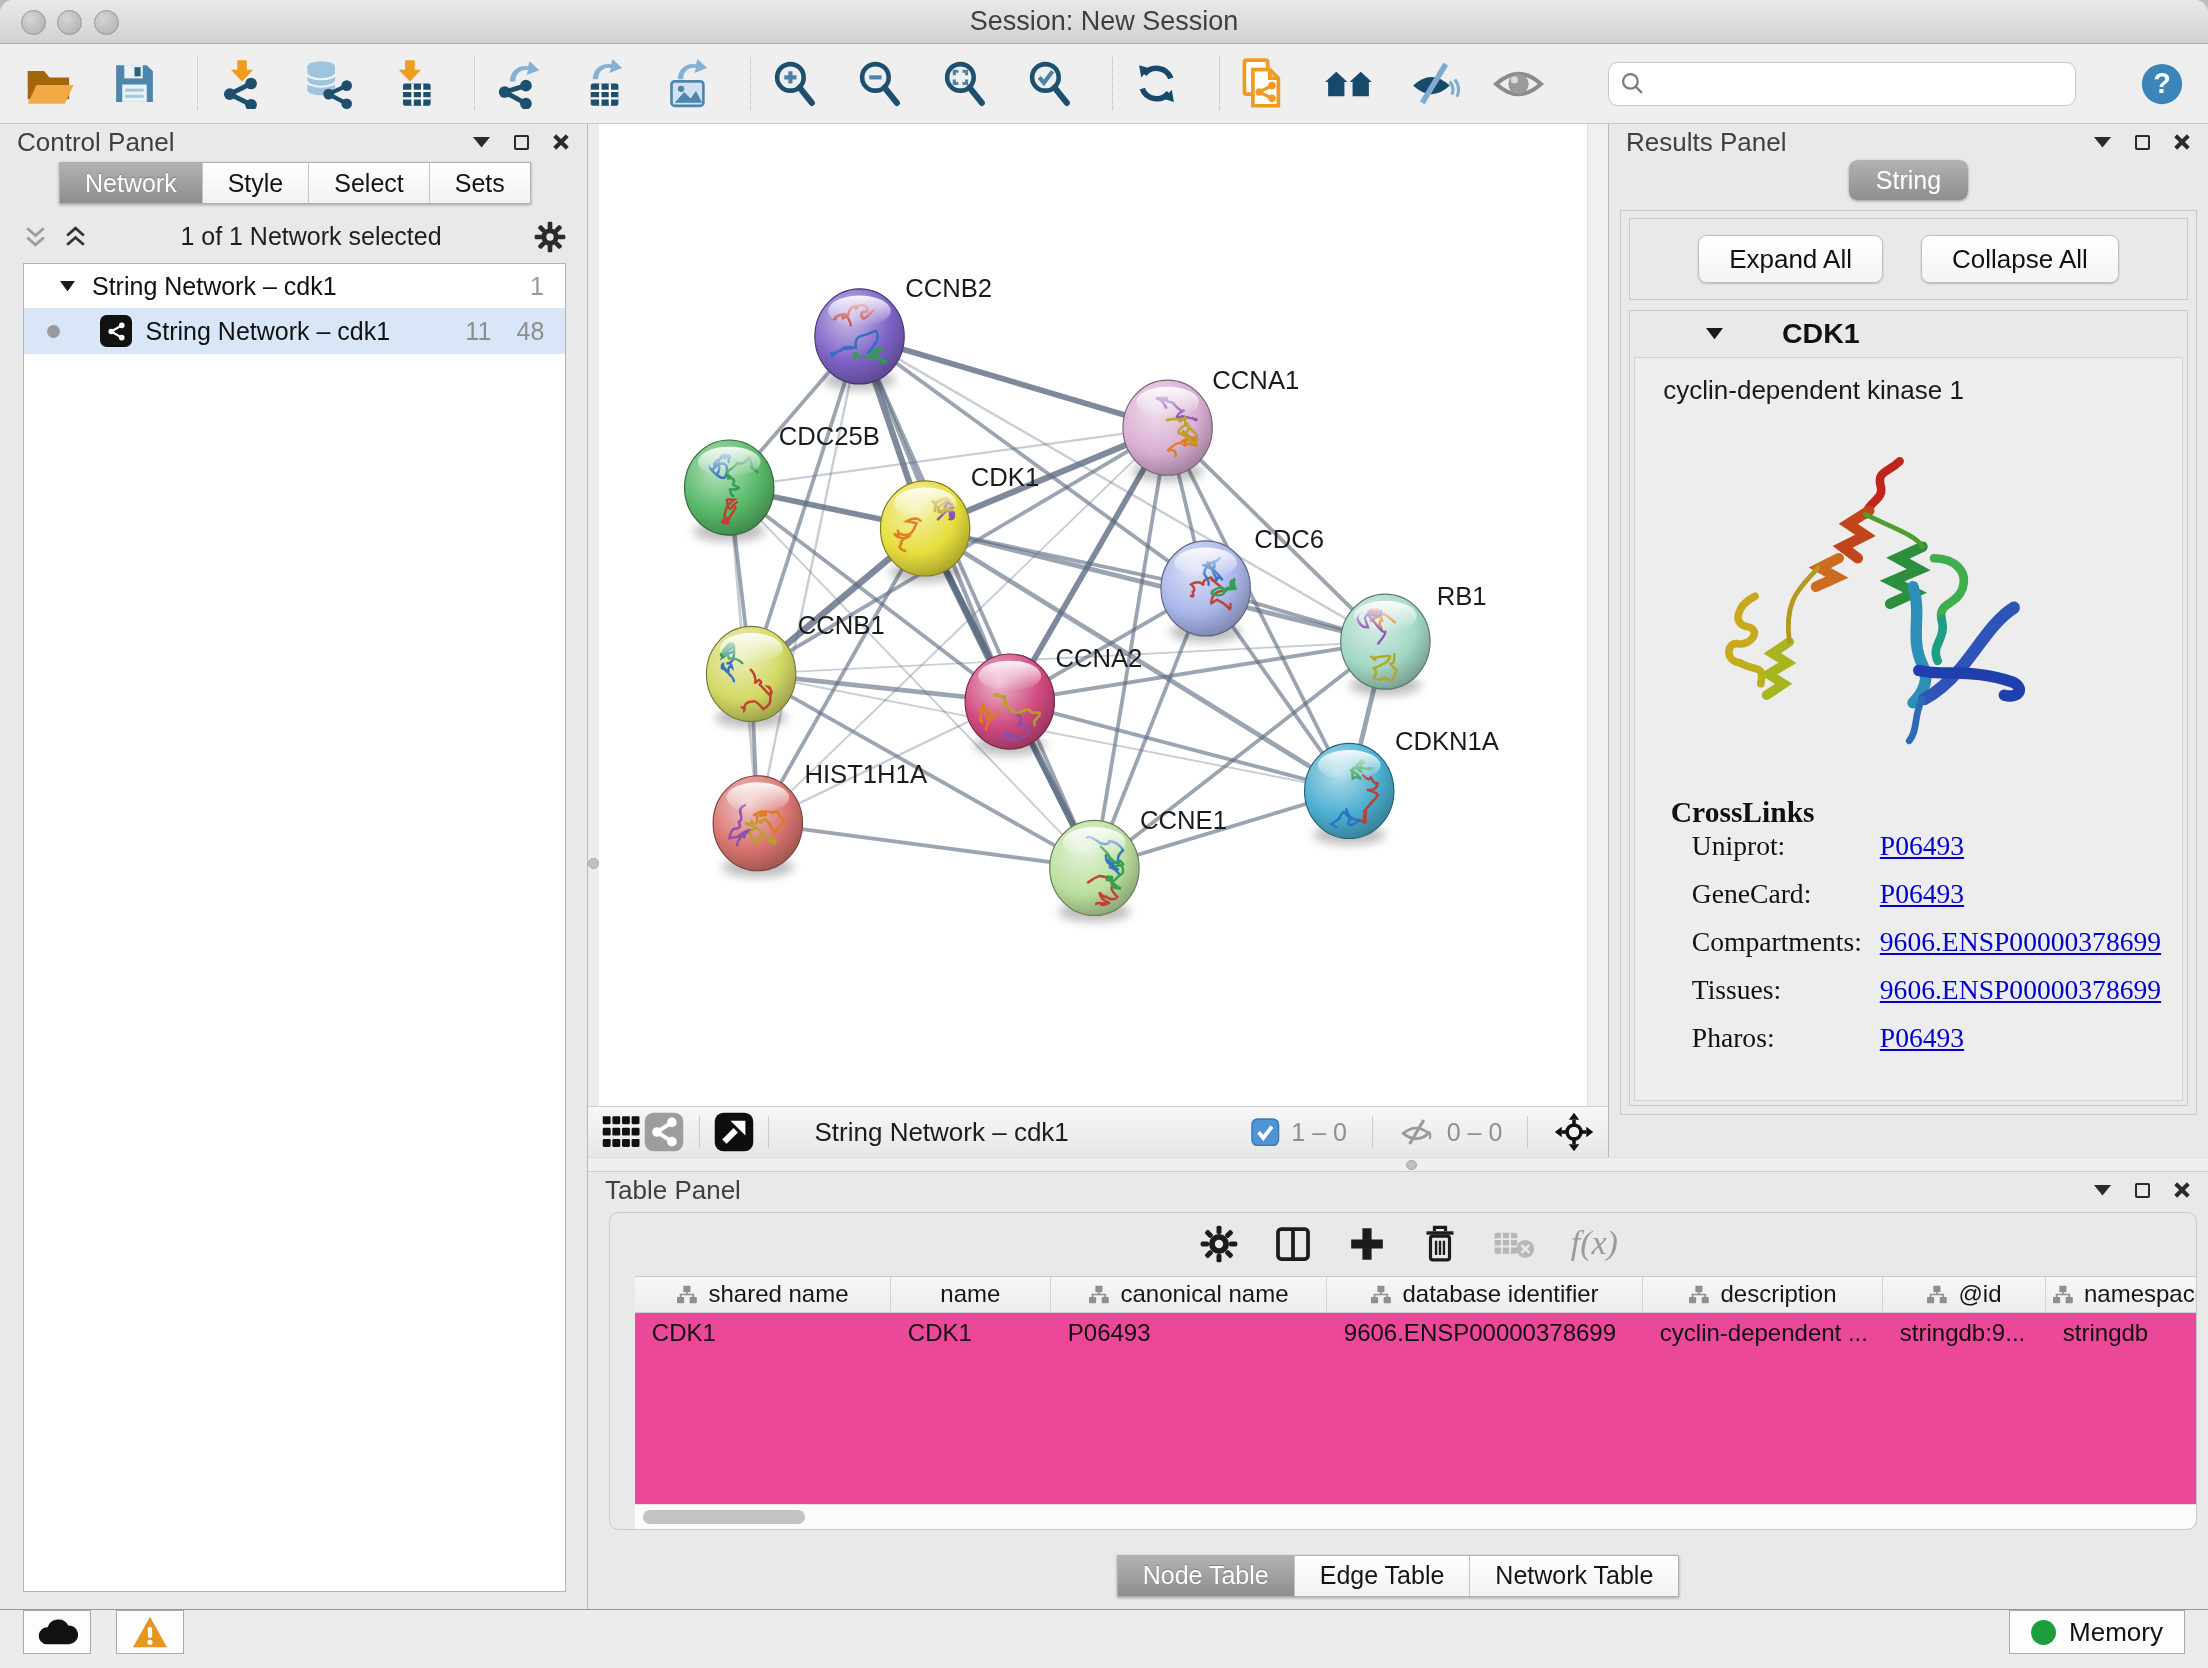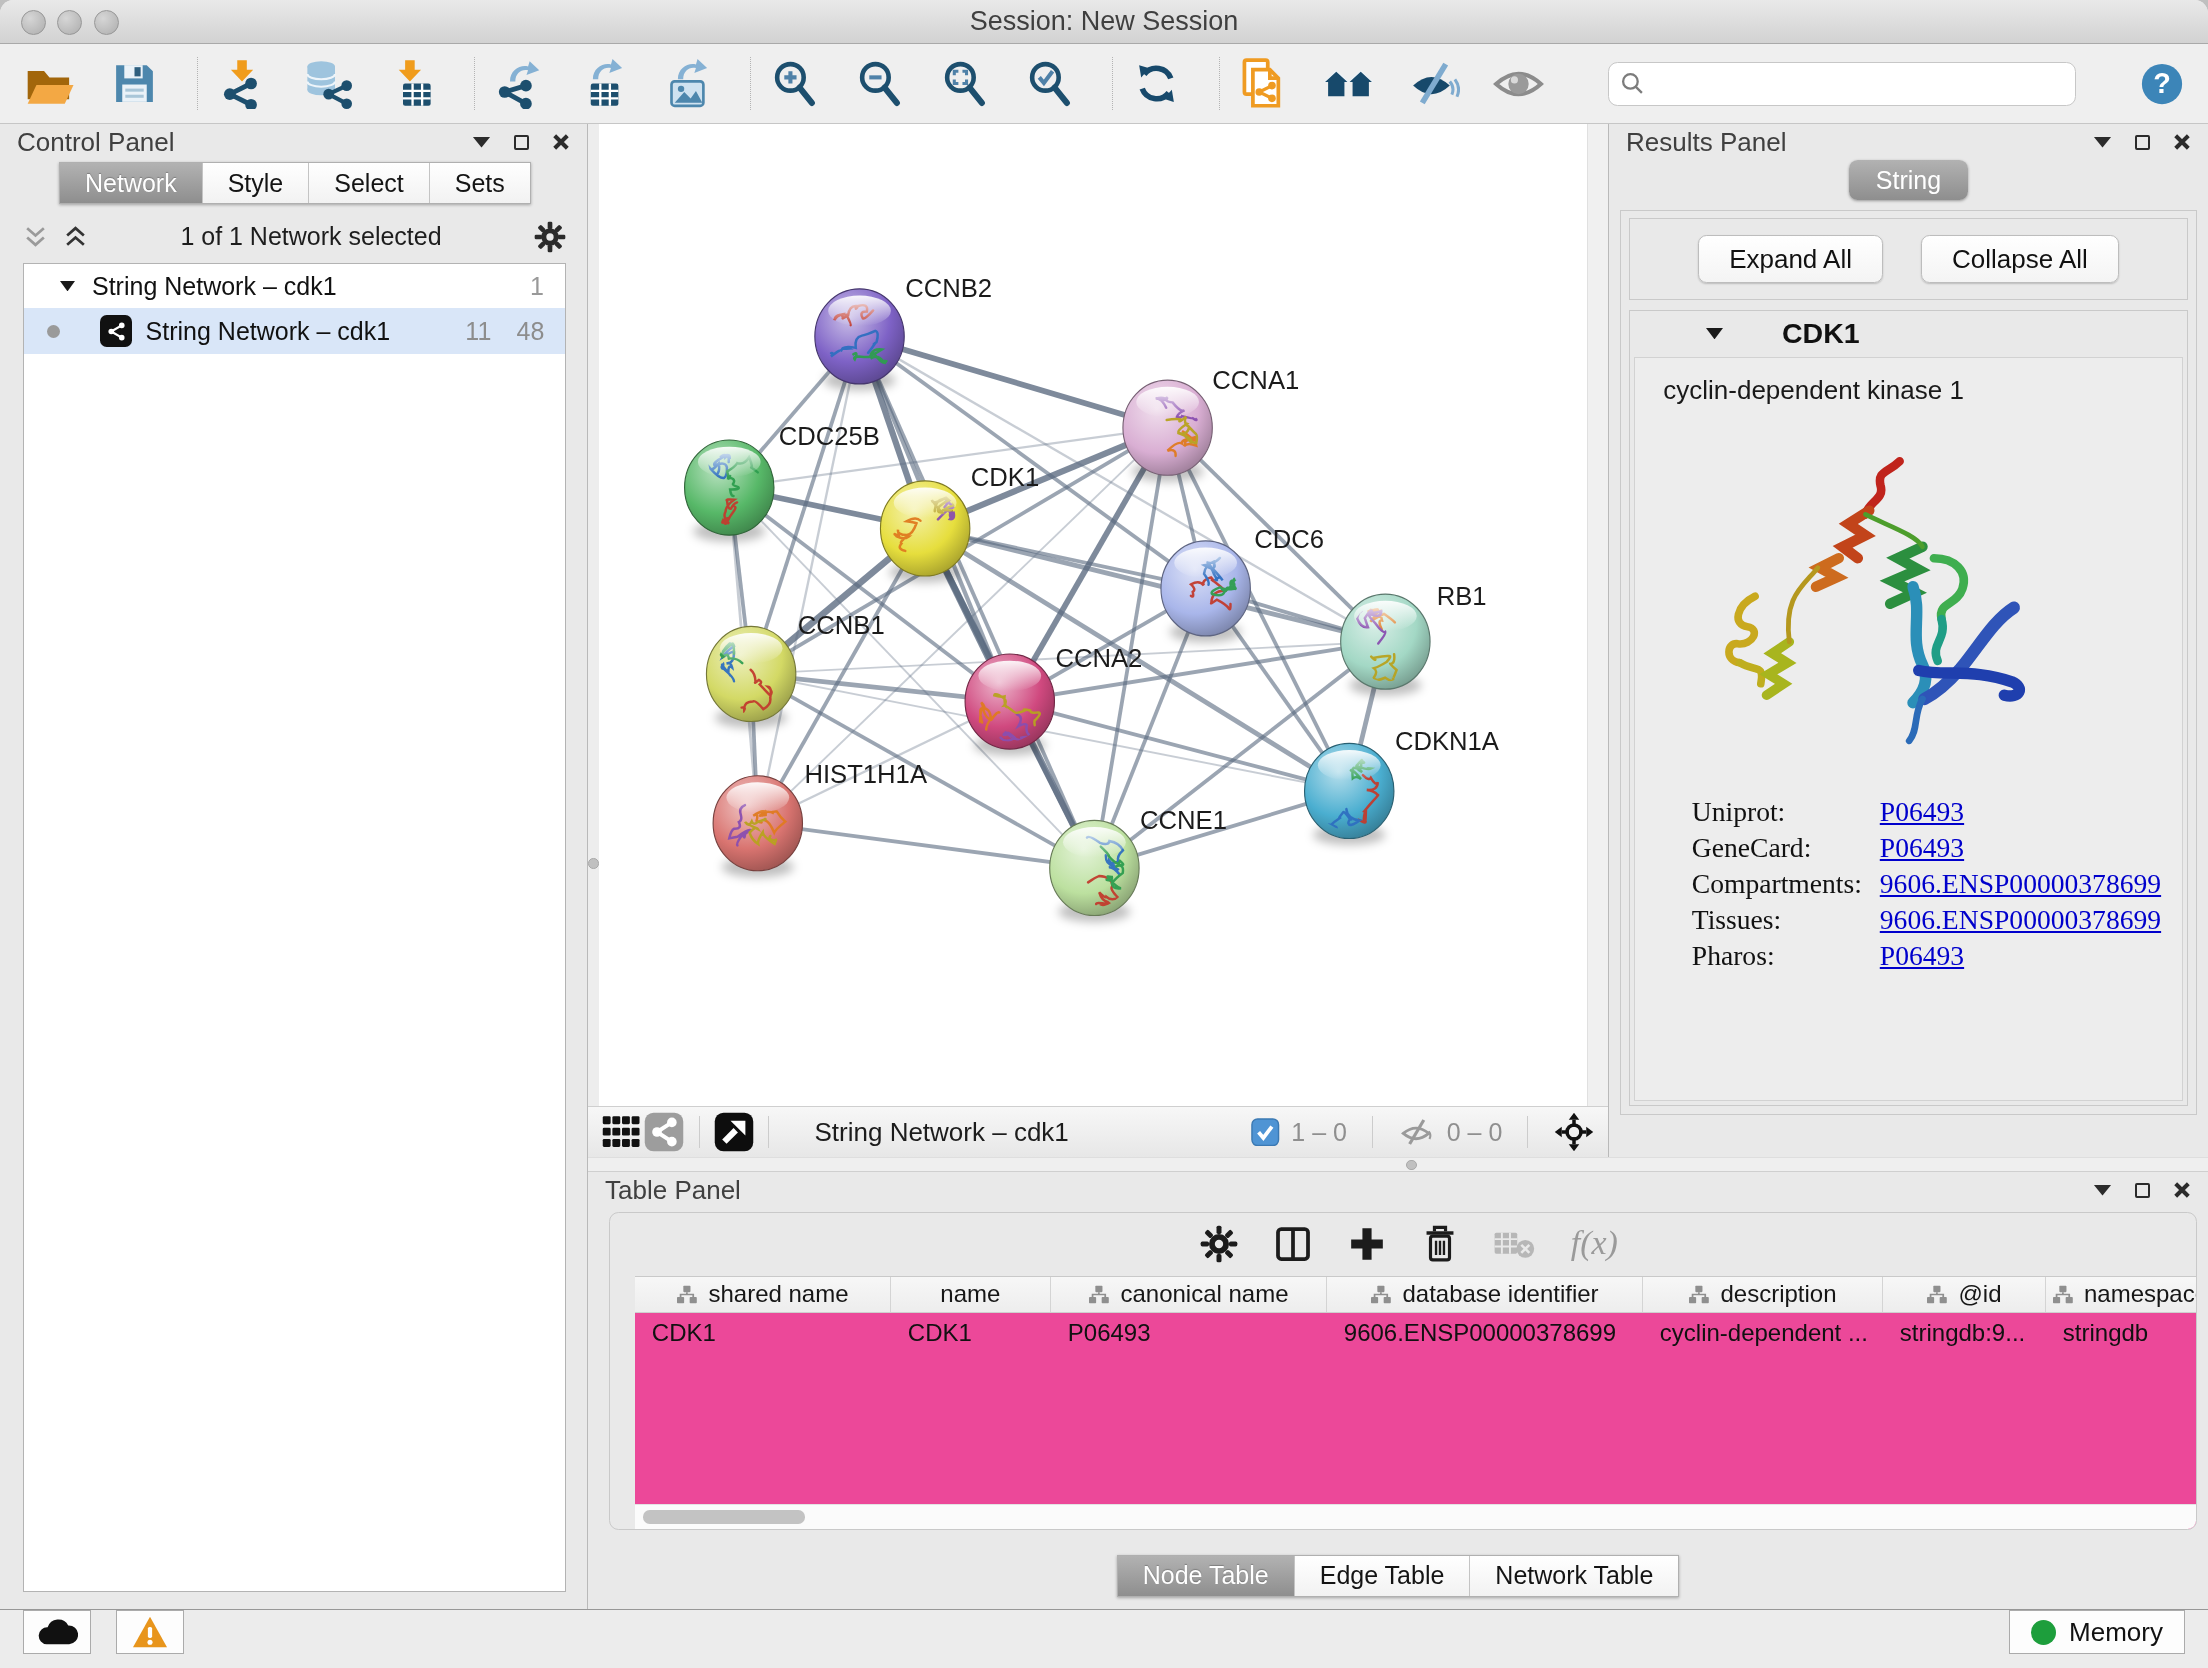--- a/index.html
+++ b/index.html
@@ -70,21 +70,21 @@
   .rp-buttons{flex:none;height:82px;border:1px solid #c9c9c9;display:flex;align-items:center;justify-content:center;gap:38px;}
   .rp-btn{background:linear-gradient(#ffffff,#f4f4f4);border:1px solid #bdbdbd;border-radius:8.6px;padding:7.6px 30px;font-size:26px;color:#111;box-shadow:0 1px 1.9px rgba(0,0,0,.2);}
   .rp-section{flex:1;border:1px solid #c9c9c9;display:flex;flex-direction:column;min-height:0;}
   .rp-sechead{height:46px;flex:none;display:flex;align-items:center;padding-left:76px;gap:59px;}
   .rp-secname{font-size:28.5px;font-weight:bold;color:#111;}
   .rp-secbody{flex:1;margin:0 3.8px 3.8px 3.8px;border:1px solid #d2d2d2;background:#ededed;overflow:hidden;}
   .rp-desc{font-size:26px;color:#191919;padding:17px 0 0 28.5px;}
   .protein{margin:38px 0 0 63px;}
   .xl{font-family:"Liberation Serif","DejaVu Serif",serif;padding-left:36px;margin-top:38px;}
   .xl-title{font-size:29.5px;font-weight:bold;color:#111;}
-  .xl-grid{margin-top:13px;display:grid;grid-template-columns:188px auto;row-gap:4px;padding-left:21px;}
+  .xl-grid{margin-top:1px;display:grid;grid-template-columns:188px auto;row-gap:16px;padding-left:21px;}
   .xl-label{font-size:27.6px;color:#111;}
   .xl-link{font-size:27.6px;color:#0000cc;text-decoration:underline;}
   
   .tpanel{flex:1;display:flex;flex-direction:column;background:#e9e9e9;min-height:0;}
   .tp-container{margin:3.8px 11.4px 0 21px;height:318px;flex:none;border:1.9px solid #c9c9c9;border-radius:9.5px;background:#e9e9e9;display:flex;flex-direction:column;overflow:hidden;align-items:center;}
   .tp-toolbar{height:63px;flex:none;display:flex;align-items:center;padding-left:30px;gap:34px;}
   .tp-table{flex:1;background:#ec4899;border-top:1px solid #c9c9c9;display:flex;flex-direction:column;position:relative;min-height:0;margin-left:44px;}
   .th-row{height:36px;flex:none;display:flex;background:linear-gradient(#f7f7f7,#ededed);border-bottom:1px solid #cfcfcf;}
   .th-cell{flex:none;display:flex;align-items:center;justify-content:center;gap:11.4px;border-right:1px solid #d4d4d4;font-size:24px;color:#161616;overflow:hidden;white-space:nowrap;}
   .td-row{height:40px;flex:none;display:flex;}
@@ -732,20 +732,21 @@
                     <path d="M176 74 C200 86 230 96 236 108" stroke="#4d9e2c" stroke-width="5"></path>
                     <path d="M248 120 C270 120 284 134 278 152 C272 170 252 166 256 184" stroke="#3fae4f" stroke-width="9"></path>
                     <path d="M256 184 C262 206 244 210 252 228" stroke="#1f9e86" stroke-width="9"></path>
                     <path d="M226 150 C236 178 222 204 236 232 C244 248 236 262 226 272" stroke="#2b8fb8" stroke-width="12"></path>
                     <path d="M332 172 C310 186 296 212 276 236 C262 252 250 262 238 268" stroke="#2f54b8" stroke-width="13"></path>
                     <path d="M232 238 C258 244 292 236 330 250 C344 256 338 268 322 264" stroke="#1f3fae" stroke-width="12"></path>
                     <path d="M236 268 C226 286 232 300 222 312" stroke="#2b6bb8" stroke-width="7"></path>
                   </g>
                 </svg>
                 <div class="xl">
+                  <div class="xl-title">CrossLinks</div>
                   <div class="xl-grid" id="xl-grid">
                       <div class="xl-label">Uniprot:</div>
                       <a class="xl-link" href="#">P06493</a>
                       <div class="xl-label">GeneCard:</div>
                       <a class="xl-link" href="#">P06493</a>
                       <div class="xl-label">Compartments:</div>
                       <a class="xl-link" href="#">9606.ENSP00000378699</a>
                       <div class="xl-label">Tissues:</div>
                       <a class="xl-link" href="#">9606.ENSP00000378699</a>
                       <div class="xl-label">Pharos:</div>

